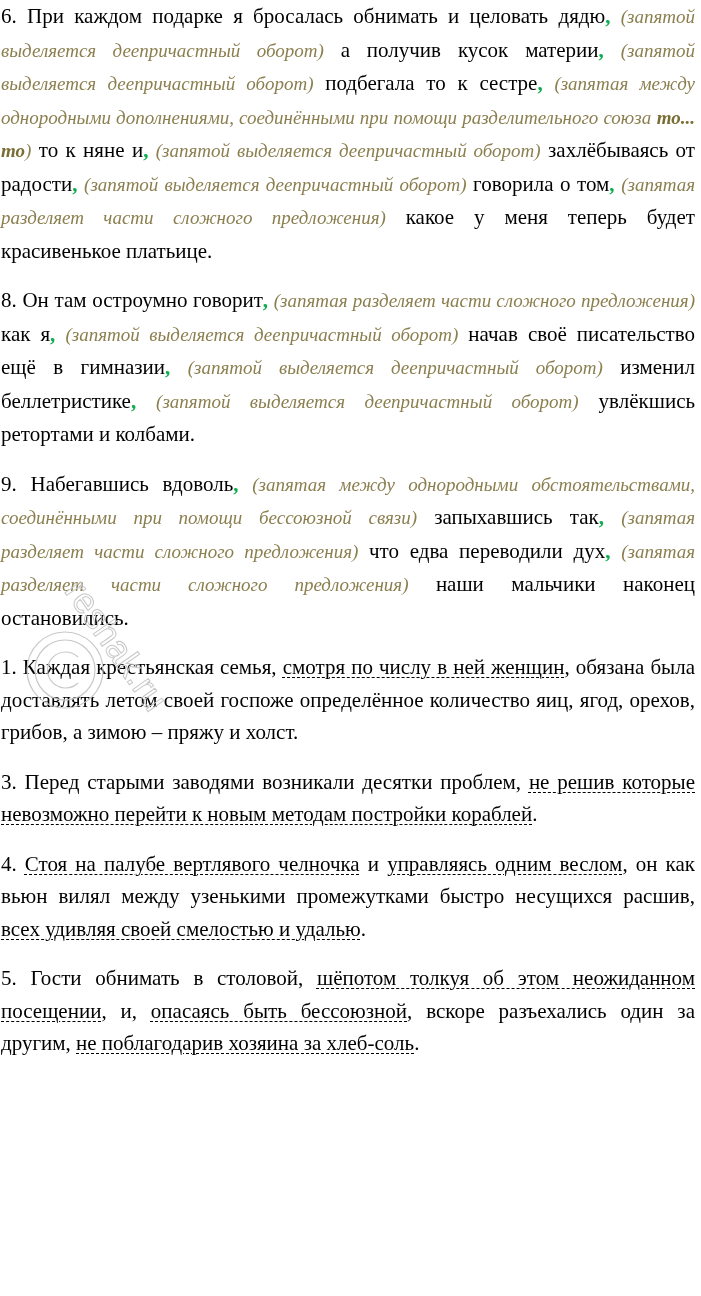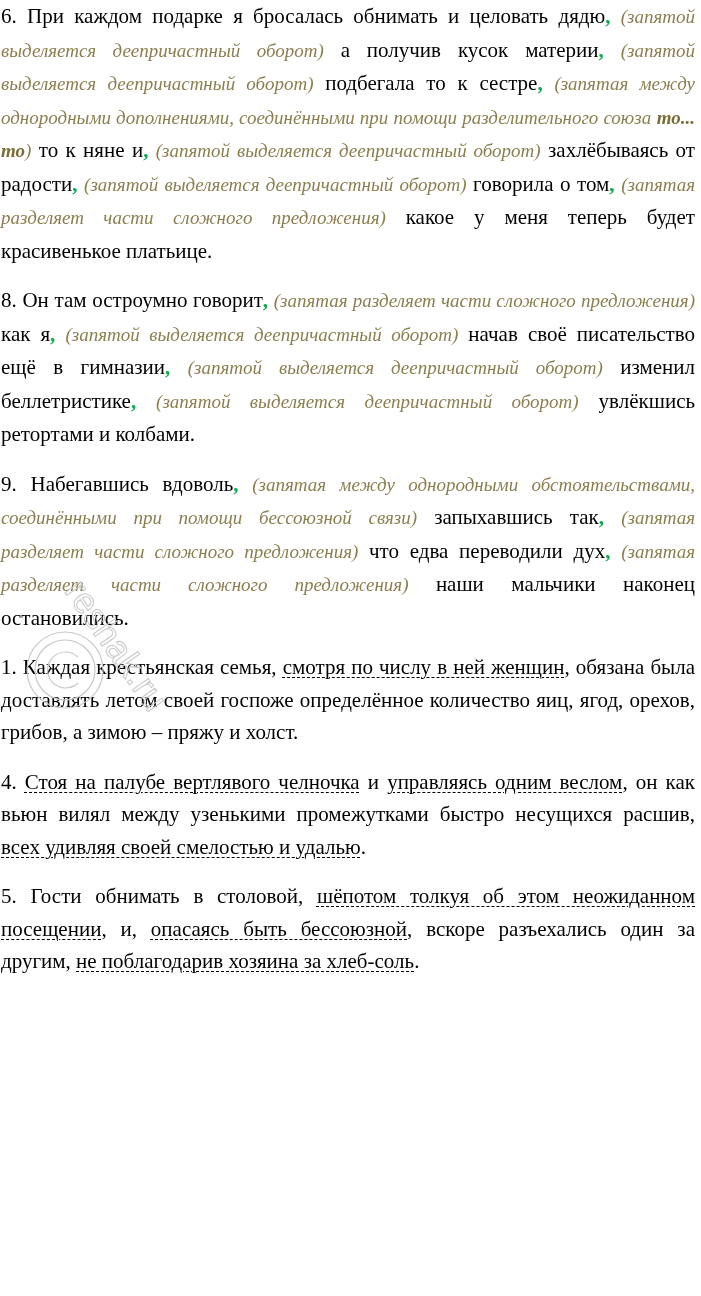--- a/index.html
+++ b/index.html
@@ -30,20 +30,21 @@
 <body>
 
 <div class="page">
   <div id="part1">
       <p class="para"><span>6.</span> <span>При каждом подарке я бросалась обнимать и целовать дядю</span><span class="comma">,</span> <span class="note">(запятой выделяется деепричастный оборот)</span> <span>а получив кусок материи</span><span class="comma">,</span> <span class="note">(запятой выделяется деепричастный оборот)</span> <span>подбегала то к сестре</span><span class="comma">,</span> <span class="note">(запятая между однородными дополнениями, соединёнными при помощи разделительного союза</span> <span class="note" style="font-weight: bold; color: rgb(122, 109, 52);">то... то</span><span class="note">)</span> <span>то к няне и</span><span class="comma">,</span> <span class="note">(запятой выделяется деепричастный оборот)</span> <span>захлёбываясь от радости</span><span class="comma">,</span> <span class="note">(запятой выделяется деепричастный оборот)</span> <span>говорила о том</span><span class="comma">,</span> <span class="note">(запятая разделяет части сложного предложения)</span> <span>какое у меня теперь будет красивенькое платьице.</span></p>
       <p class="para"><span>8.</span> <span>Он там остроумно говорит</span><span class="comma">,</span> <span class="note">(запятая разделяет части сложного предложения)</span> <span>как я</span><span class="comma">,</span> <span class="note">(запятой выделяется деепричастный оборот)</span> <span>начав своё писательство ещё в гимназии</span><span class="comma">,</span> <span class="note">(запятой выделяется деепричастный оборот)</span> <span>изменил беллетристике</span><span class="comma">,</span> <span class="note">(запятой выделяется деепричастный оборот)</span> <span>увлёкшись ретортами и колбами.</span></p>
       <p class="para"><span>9.</span> <span>Набегавшись вдоволь</span><span class="comma">,</span> <span class="note">(запятая между однородными обстоятельствами, соединёнными при помощи бессоюзной связи)</span> <span>запыхавшись так</span><span class="comma">,</span> <span class="note">(запятая разделяет части сложного предложения)</span> <span>что едва переводили дух</span><span class="comma">,</span> <span class="note">(запятая разделяет части сложного предложения)</span> <span>наши мальчики наконец остановились.</span></p>
     </div>
   <div id="part2">
       <p class="para"><span>1.</span> <span>Каждая крестьянская семья, </span><span class="u">смотря по числу в ней женщин</span><span>, обязана была доставлять летом своей госпоже определённое количество яиц, ягод, орехов, грибов, а зимою – пряжу и холст.</span></p>
+      <p class="para"><span>3.</span> <span>Перед старыми заводями возникали десятки проблем, </span><span class="u">не решив которые невозможно перейти к новым методам постройки кораблей</span><span>.</span></p>
       <p class="para"><span>4.</span> <span class="u">Стоя на палубе вертлявого челночка</span><span> и </span><span class="u">управляясь одним веслом</span><span>, он как вьюн вилял между узенькими промежутками быстро несущихся расшив, </span><span class="u">всех удивляя своей смелостью и удалью</span><span>.</span></p>
       <p class="para"><span>5.</span> <span>Гости обнимать в столовой, </span><span class="u">шёпотом толкуя об этом неожиданном посещении</span><span>, и, </span><span class="u">опасаясь быть бессоюзной</span><span>, вскоре разъехались один за другим, </span><span class="u">не поблагодарив хозяина за хлеб-соль</span><span>.</span></p>
     </div>
 </div>
 
 <svg class="watermark" viewBox="0 0 170 150">
   <g fill="none" stroke="#c8c8c8" stroke-width="1.2">
     <circle cx="55" cy="95" r="38"></circle>
     <circle cx="55" cy="95" r="30"></circle>
     <path d="M68 82 A18 18 0 1 0 68 108"></path>

